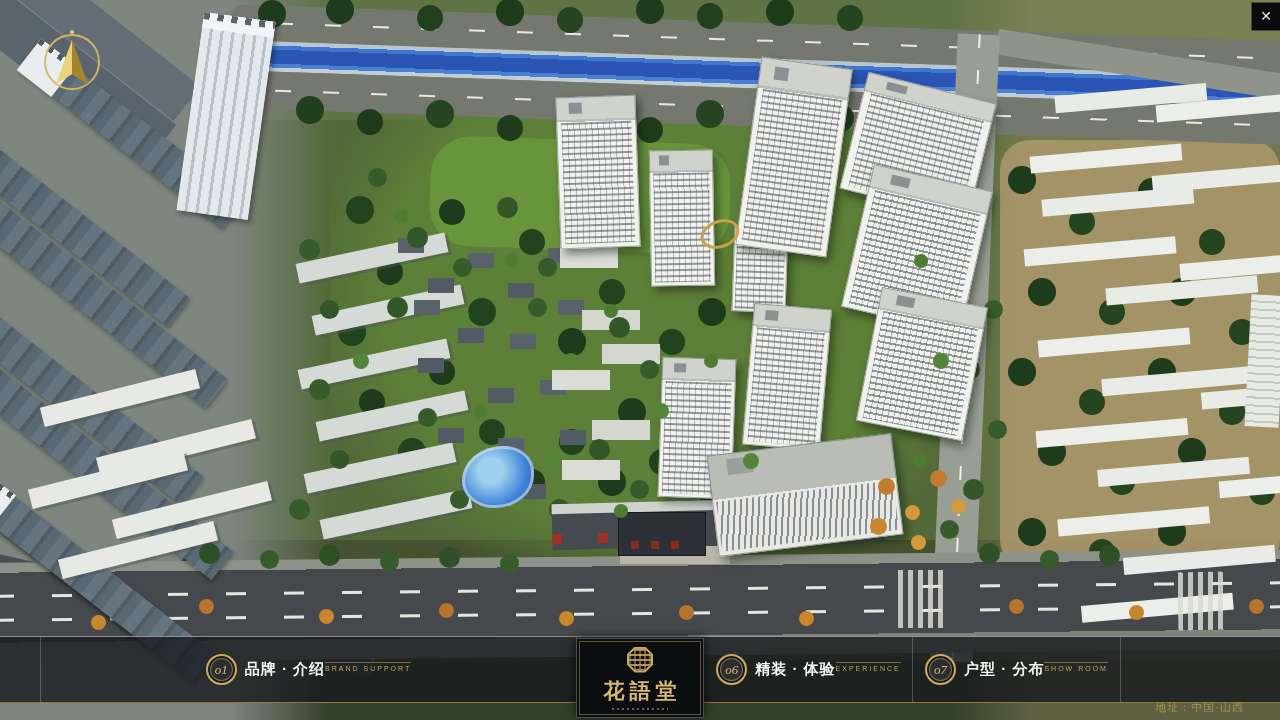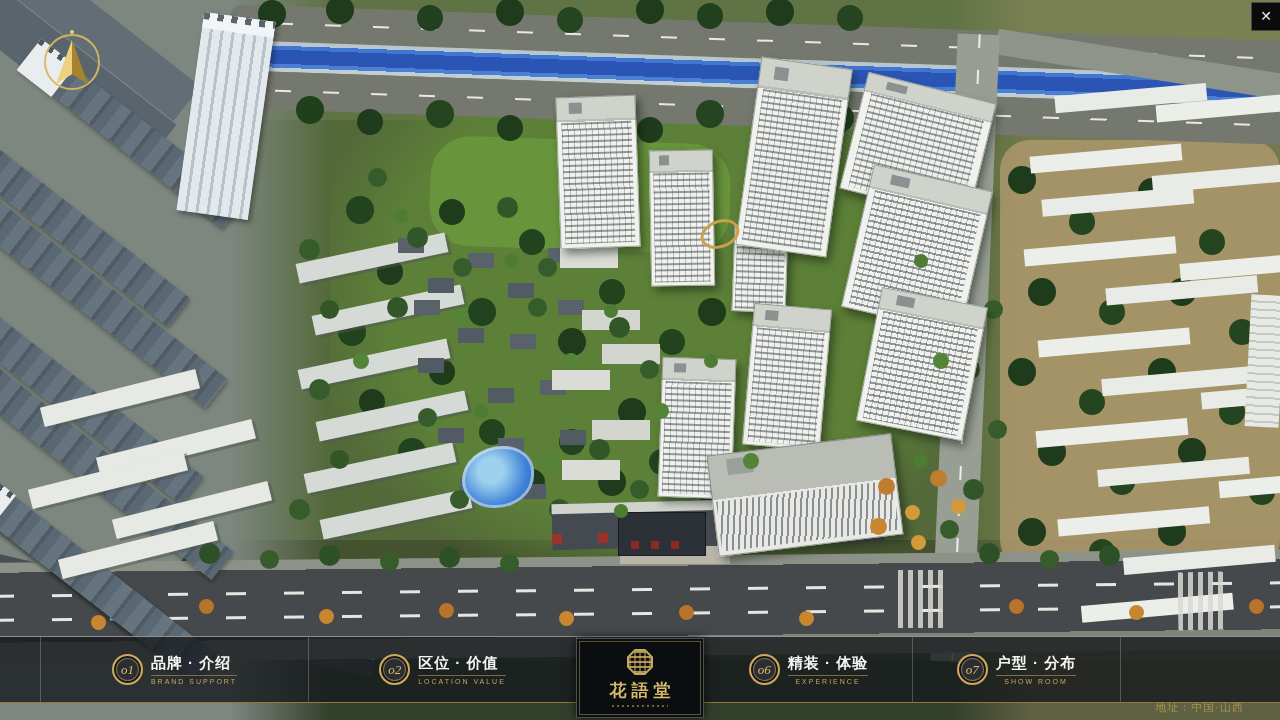--- a/index.html
+++ b/index.html
@@ -166,34 +166,34 @@
 
   
   .navbar{position:absolute;left:0;top:636px;width:1280px;height:67px;z-index:10;
     background:rgba(22,26,30,.8);border-top:1px solid rgba(232,232,222,.55);border-bottom:1px solid rgba(158,130,62,.9);box-sizing:border-box;}
   .nav-left{position:absolute;left:40px;top:0;height:100%;width:536px;display:flex;border-left:1px solid rgba(255,255,255,.22);}
   .nav-right{position:absolute;left:705px;top:0;height:100%;width:416px;display:flex;}
   .nav-item{flex:1;display:flex;align-items:center;justify-content:center;gap:8px;border-right:1px solid rgba(255,255,255,.22);cursor:pointer;}
   .badge{width:27px;height:27px;border-radius:50%;border:2px solid #cfa95c;box-shadow:inset 0 0 0 2px #15181c,inset 0 0 0 3px rgba(201,167,92,.55);
     background:radial-gradient(circle,#2a2e33 0 60%,#17191d 100%);color:#dcbd6e;font-family:"Liberation Serif",serif;font-style:italic;
     font-size:13px;display:flex;align-items:center;justify-content:center;flex:0 0 auto;}
-  .nav-text{display:flex;flex-direction:column;align-items:flex-start;}
+  .nav-text{display:flex;align-items:flex-end;}
   .nav-label{font-size:15px;font-weight:bold;color:#f5f5f2;letter-spacing:1px;white-space:nowrap;}
   .nav-sub{margin-top:2px;padding-top:2px;border-top:1px solid rgba(201,167,92,.55);font-size:7px;color:#c9a75c;
     letter-spacing:2px;white-space:nowrap;align-self:stretch;text-align:center;}
   .logo-panel{position:absolute;left:576px;top:638px;width:128px;height:80px;z-index:11;background:#0b0e11;
     border:1px solid #4a4f55;box-shadow:inset 0 0 0 2px #0b0e11,inset 0 0 0 3px rgba(201,167,92,.45),0 0 10px rgba(0,0,0,.7);
     display:flex;flex-direction:column;align-items:center;justify-content:center;cursor:pointer;box-sizing:border-box;}
   .seal{width:26px;height:26px;background:#c9a75c;clip-path:polygon(30% 0,70% 0,100% 30%,100% 70%,70% 100%,30% 100%,0 70%,0 30%);
     display:flex;align-items:center;justify-content:center;}
   .seal-inner{width:22px;height:22px;background:#0b0e11;clip-path:polygon(30% 0,70% 0,100% 30%,100% 70%,70% 100%,30% 100%,0 70%,0 30%);
     background-image:repeating-linear-gradient(0deg,rgba(201,167,92,.85) 0 2px,rgba(0,0,0,0) 2px 5px),
                      repeating-linear-gradient(90deg,rgba(201,167,92,.5) 0 2px,rgba(0,0,0,0) 2px 5px);
     background-color:#0b0e11;}
-  .logo-title{margin-top:4px;font-family:"Liberation Serif",serif;font-weight:bold;font-size:17px;color:#d9ba6d;letter-spacing:5px;text-indent:5px;}
+  .logo-title{margin-top:4px;font-family:"Liberation Serif",serif;font-weight:bold;font-size:21px;color:#d9ba6d;letter-spacing:5px;text-indent:5px;}
   .logo-sub{margin-top:3px;width:56px;height:2px;background:repeating-linear-gradient(90deg,#8a713b 0 2px,rgba(0,0,0,0) 2px 5px);opacity:.85;}
   .address{position:absolute;right:36px;top:700px;z-index:11;font-size:11px;color:#a9934f;letter-spacing:1px;}
 </style>
 </head>
 <body>
 
 <div class="stage">
 
   <div class="ground"></div>
   <div class="park"></div>
@@ -274,27 +274,20 @@
 
   <div class="navbar">
     <div class="nav-left">
       <div class="nav-item">
         <div class="badge">o1</div>
         <div class="nav-text">
           <div class="nav-label">品牌 · 介绍</div>
           <div class="nav-sub">BRAND SUPPORT</div>
         </div>
       </div>
-      <div class="nav-item">
-        <div class="badge">o2</div>
-        <div class="nav-text">
-          <div class="nav-label">区位 · 价值</div>
-          <div class="nav-sub">LOCATION VALUE</div>
-        </div>
-      </div>
     </div>
     <div class="nav-right">
       <div class="nav-item">
         <div class="badge">o6</div>
         <div class="nav-text">
           <div class="nav-label">精装 · 体验</div>
           <div class="nav-sub">EXPERIENCE</div>
         </div>
       </div>
       <div class="nav-item">

